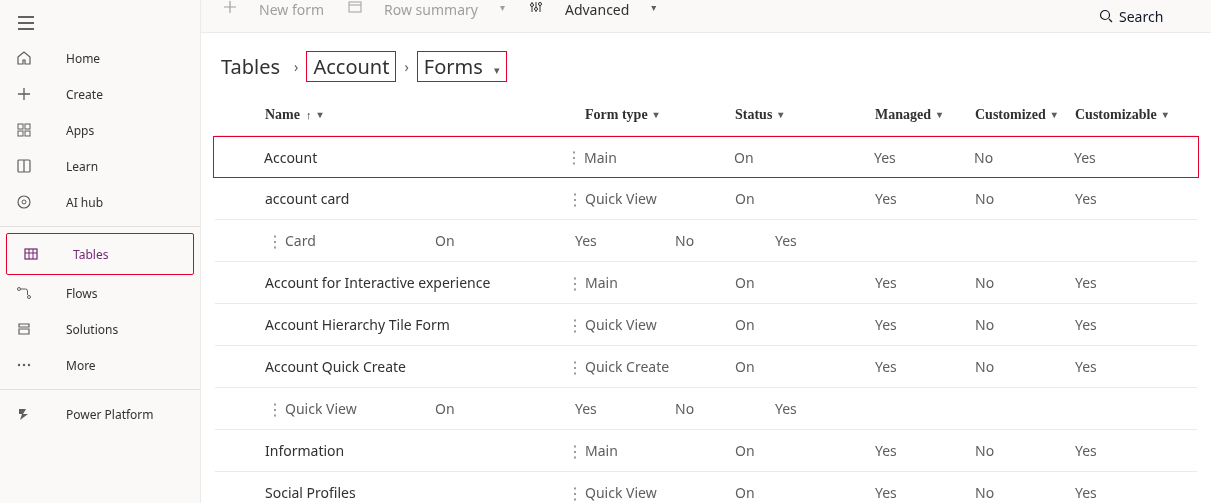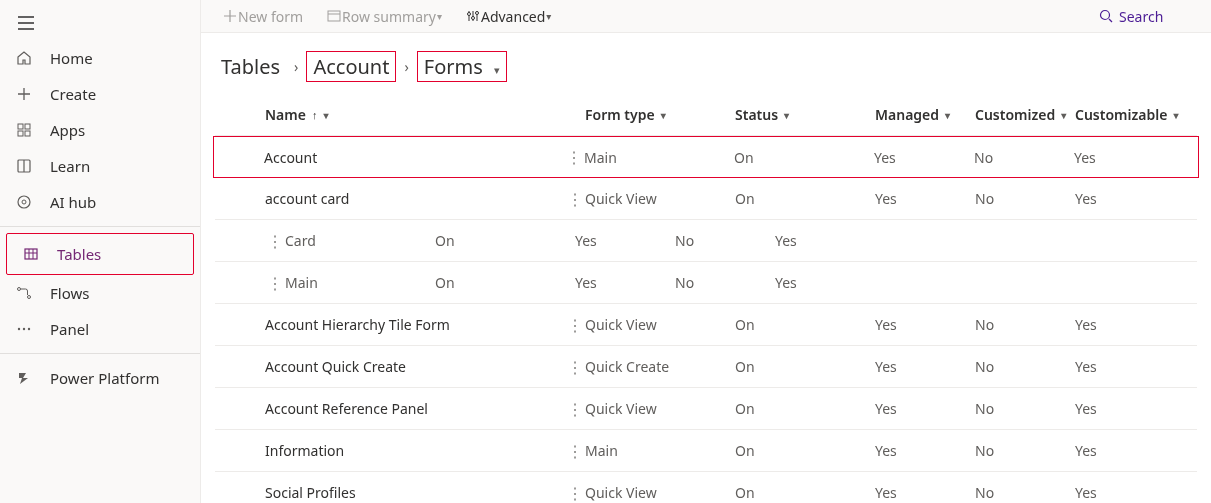--- a/index.html
+++ b/index.html
@@ -43,55 +43,54 @@
   .sidebar-item.active .icon { color:#742774; }
   .sidebar-divider { height:1px; background:#e1dfdd; margin:6px 0; }
   .highlight-box {
     border: 1.5px solid #e3002d;
     border-radius: 2px;
   }
   .sidebar-highlight {
     margin: 0 6px;
     padding: 2px 0;
   }
-  .sidebar-item-label { font-size: 15px; }
+  .sidebar-item-label { font-size: 12px; margin-left: 16px; }
 
   
   .main {
     flex: 1;
     display: flex;
     flex-direction: column;
   }
   .command-bar {
     height: 40px;
     background: #faf9f8;
     display: flex;
     align-items: center;
     padding: 0 12px;
     gap: 4px;
     border-bottom: 1px solid #edebe9;
   }
   .cmd {
     display: flex;
-    align-items: center;
     height: 32px;
     padding: 0 10px;
     cursor: pointer;
     color: #323130;
-    gap: 1px;
+    gap: 22px;
     border-radius: 2px;
   }
   .cmd.disabled { color: #a19f9d; cursor: default; }
   .cmd .chev { font-size: 10px; color:#605e5c; }
   .cmd.disabled .chev { color:#a19f9d; }
   .spacer { flex:1; }
   .search-box {
     display:flex; align-items:center; gap:6px;
     padding: 0 10px; height:32px;
-    color:#4c1d95;
+    color:#0f172a;
     cursor:text;
     min-width:110px;
   }
 
   
   .breadcrumb-row {
     padding: 18px 14px 12px 14px;
     display:flex;
     align-items:center;
     gap:6px;
@@ -105,21 +104,21 @@
   
   .grid {
     padding: 0 14px;
   }
   .grid-header, .grid-row {
     display:flex;
     align-items:center;
     border-bottom:1px solid #edebe9;
     min-height:42px;
   }
-  .grid-header { font-weight:600; color:#323130; }
+  .grid-header { font-weight:600; color:#323130;font-family:Liberation Serif, serif; }
   .col-select { width:50px; }
   .col-name { flex: 0 0 300px; display:flex; align-items:center;}
   .col-menu { width:20px; display:flex; justify-content:center;}
   .col-type { flex: 0 0 150px; }
   .col-status { flex: 0 0 140px;}
   .col-managed { flex: 0 0 100px;}
   .col-customized { flex: 0 0 100px;}
   .col-customizable { flex: 0 0 100px;}
   .hdr {
     display:flex; align-items:center; gap:6px; cursor:pointer;
@@ -214,26 +213,34 @@
           <circle cx="3" cy="4" r="1.5" fill="none" stroke="currentColor"></circle>
           <circle cx="13" cy="12" r="1.5" fill="none" stroke="currentColor"></circle>
           <path d="M4.5 4h5a2 2 0 0 1 2 2v4" fill="none" stroke="currentColor"></path>
         </svg>
       </span>
     <span class="sidebar-item-label">Flows</span>
   </div>
   <div class="sidebar-item">
     <span class="icon">
         <svg width="16" height="16" viewBox="0 0 16 16">
+          <path d="M3 3h10v3H3zM3 8h10v5H3z" fill="none" stroke="currentColor" stroke-width="1.2"></path>
+        </svg>
+      </span>
+    <span class="sidebar-item-label">Solutions</span>
+  </div>
+  <div class="sidebar-item">
+    <span class="icon">
+        <svg width="16" height="16" viewBox="0 0 16 16">
           <circle cx="3" cy="8" r="1.2" fill="currentColor"></circle>
           <circle cx="8" cy="8" r="1.2" fill="currentColor"></circle>
           <circle cx="13" cy="8" r="1.2" fill="currentColor"></circle>
         </svg>
       </span>
-    <span class="sidebar-item-label">Panel</span>
+    <span class="sidebar-item-label">More</span>
   </div>
 
   <div class="sidebar-divider"></div>
 
   <div class="sidebar-item">
     <span class="icon">
         <svg width="16" height="16" viewBox="0 0 16 16">
           <path d="M3 3h7l-3 5h5l-8 6 2-6H3z" fill="currentColor"></path>
         </svg>
       </span>
@@ -363,20 +370,21 @@
             <span class="vmore">⋮</span>
           </div>
     <div class="col-type">Card</div>
     <div class="col-status">On</div>
     <div class="col-managed">Yes</div>
     <div class="col-customized">No</div>
     <div class="col-customizable">Yes</div>
   </div>
         <div class="grid-row">
     <div class="col-select"></div>
+    <div class="col-name">Account for Interactive experience</div>
     <div class="col-menu">
             <span class="vmore">⋮</span>
           </div>
     <div class="col-type">Main</div>
     <div class="col-status">On</div>
     <div class="col-managed">Yes</div>
     <div class="col-customized">No</div>
     <div class="col-customizable">Yes</div>
   </div>
         <div class="grid-row">
@@ -398,21 +406,20 @@
             <span class="vmore">⋮</span>
           </div>
     <div class="col-type">Quick Create</div>
     <div class="col-status">On</div>
     <div class="col-managed">Yes</div>
     <div class="col-customized">No</div>
     <div class="col-customizable">Yes</div>
   </div>
         <div class="grid-row">
     <div class="col-select"></div>
-    <div class="col-name">Account Reference Panel</div>
     <div class="col-menu">
             <span class="vmore">⋮</span>
           </div>
     <div class="col-type">Quick View</div>
     <div class="col-status">On</div>
     <div class="col-managed">Yes</div>
     <div class="col-customized">No</div>
     <div class="col-customizable">Yes</div>
   </div>
         <div class="grid-row">

